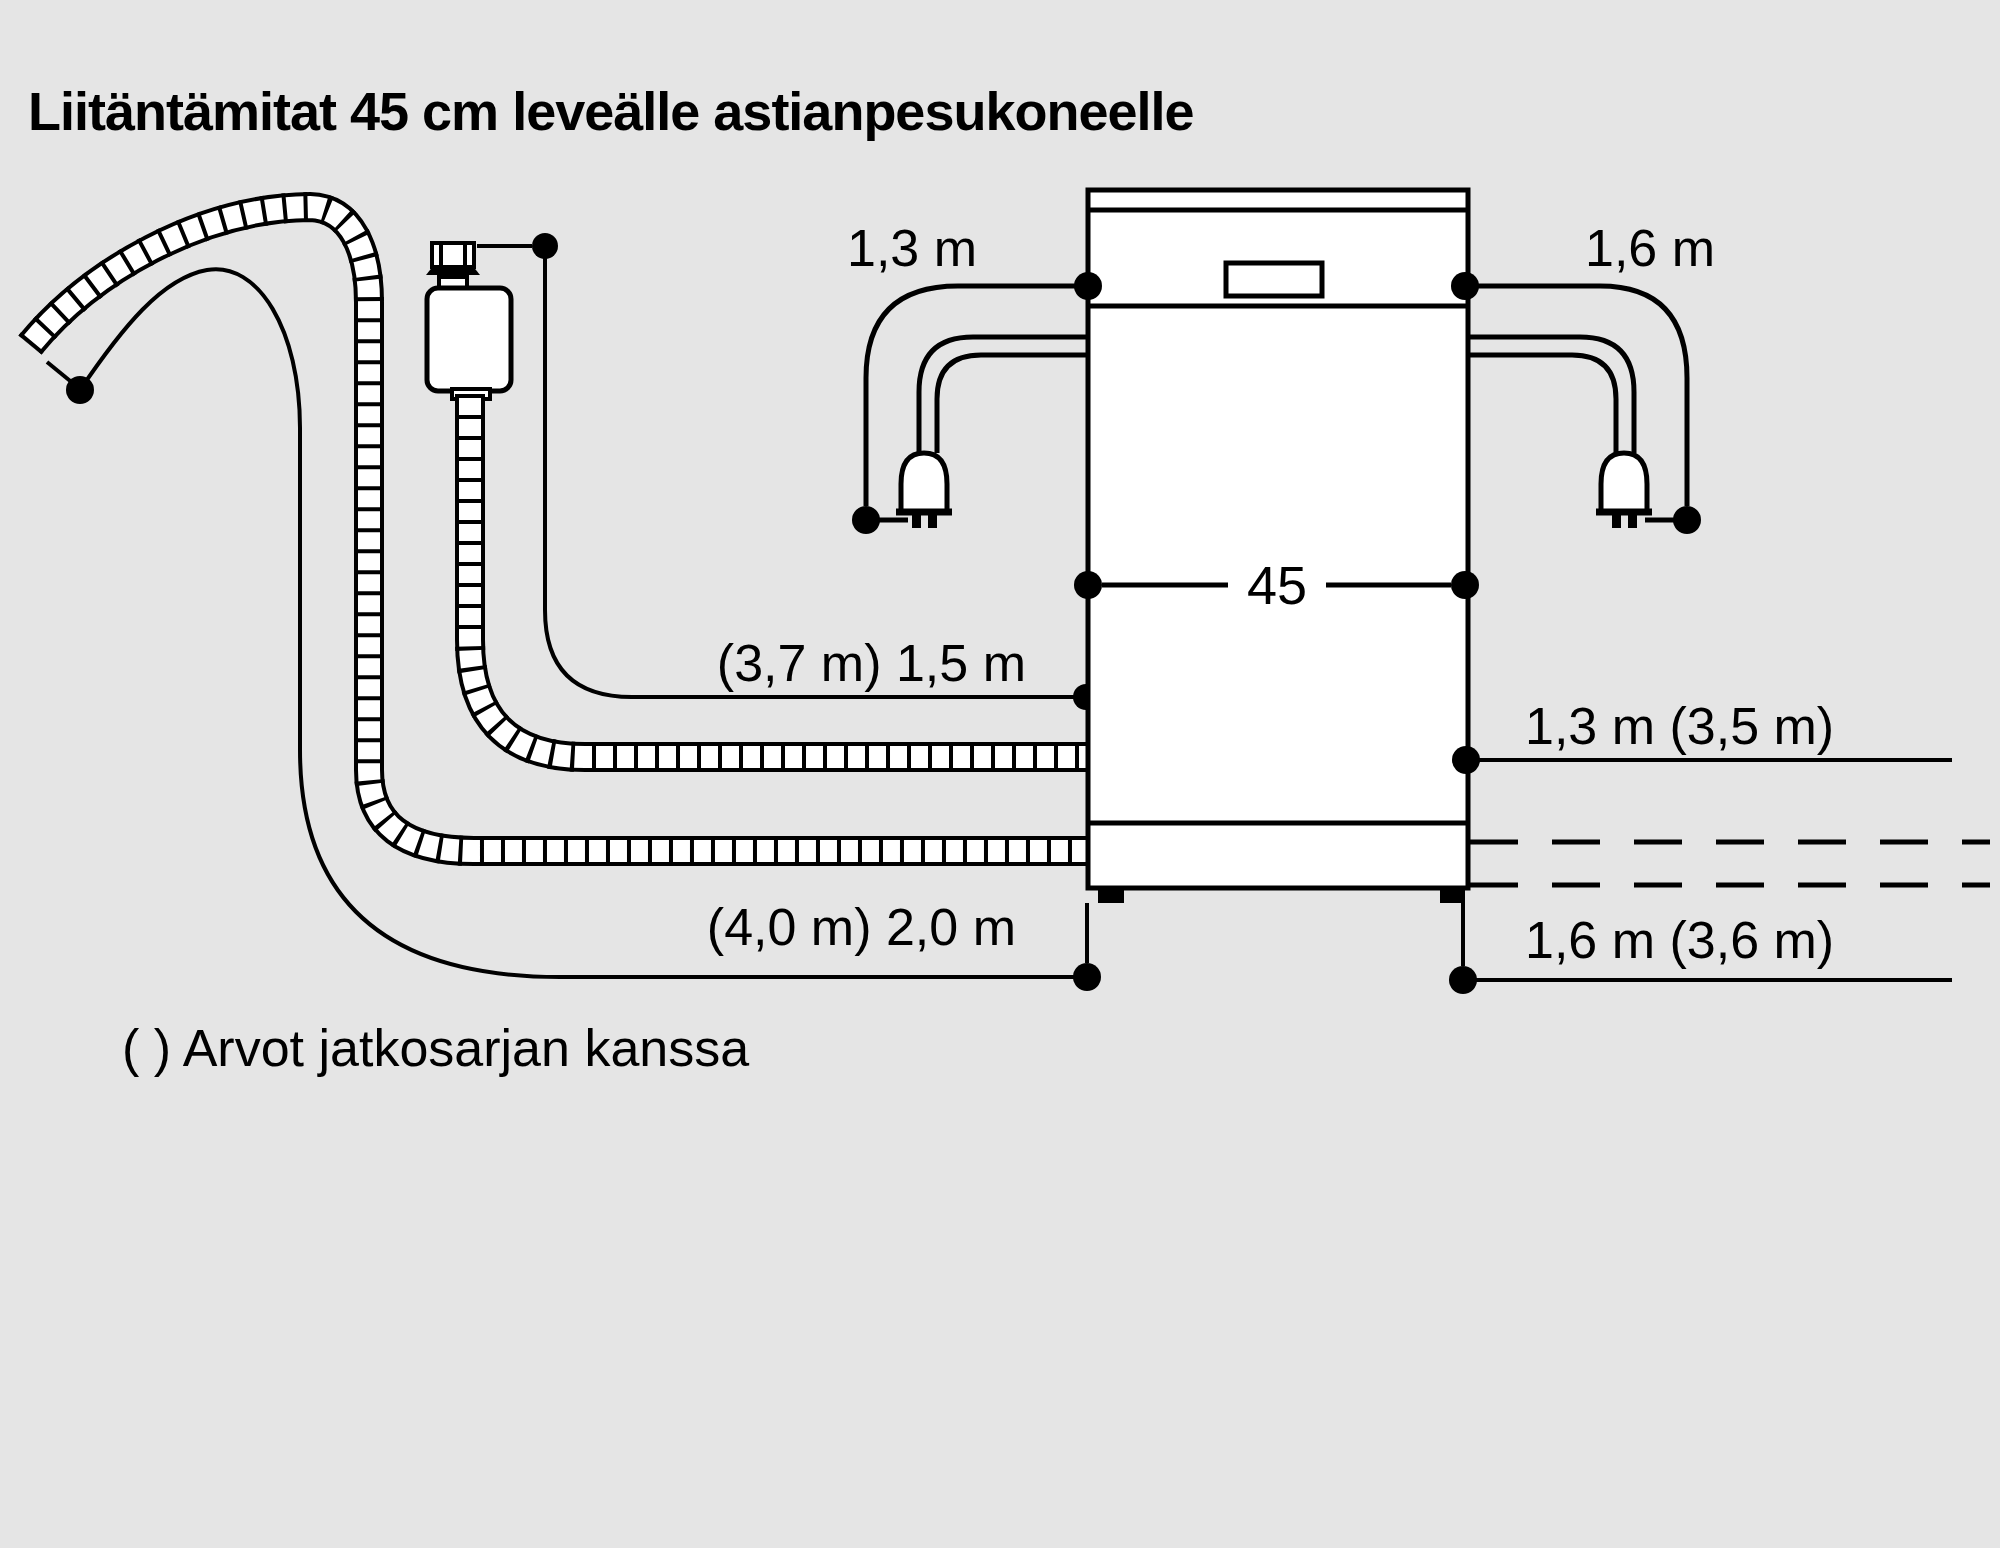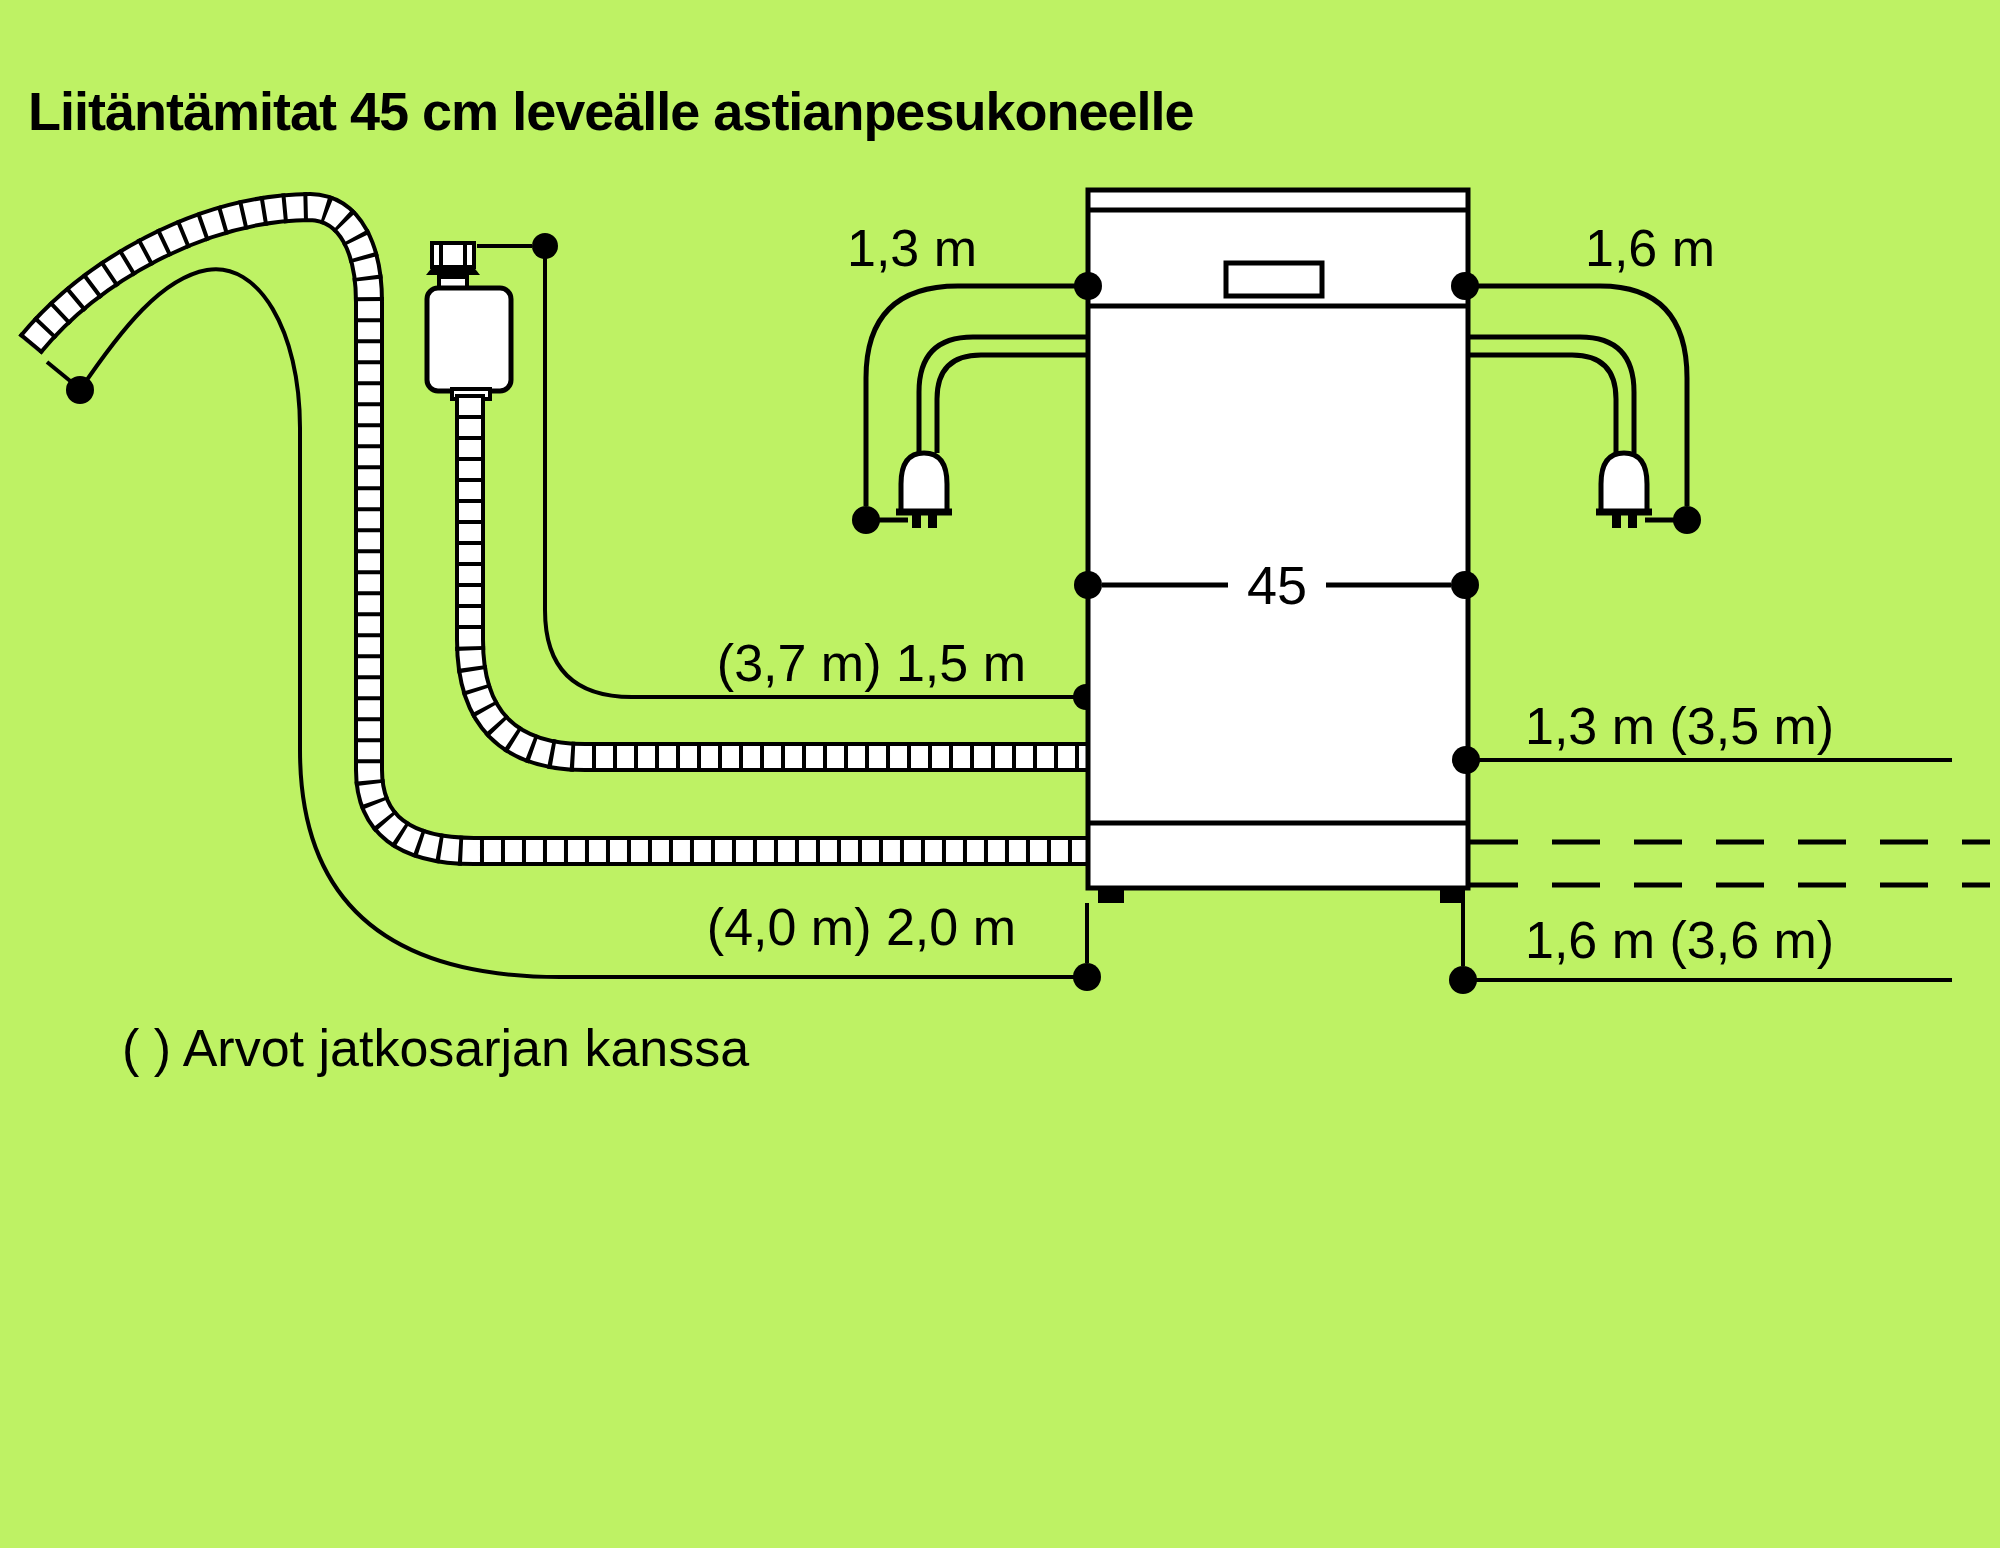--- a/index.html
+++ b/index.html
@@ -1,20 +1,20 @@
 <!DOCTYPE html>
 <html><head>
 <meta charset="utf-8">
 <style>
   html, body { margin: 0; padding: 0; background: #ffffff; }
   .canvas {
     position: relative;
     width: 2000px;
     height: 1548px;
-    background: #bef264;
+    background: #e5e5e5;
     font-family: "Liberation Sans", sans-serif;
     overflow: hidden;
   }
   svg { display: block; }
   text {
     fill: #000000;
     font-family: "Liberation Sans", sans-serif;
   }
   .title-text {
     font-size: 54px;

